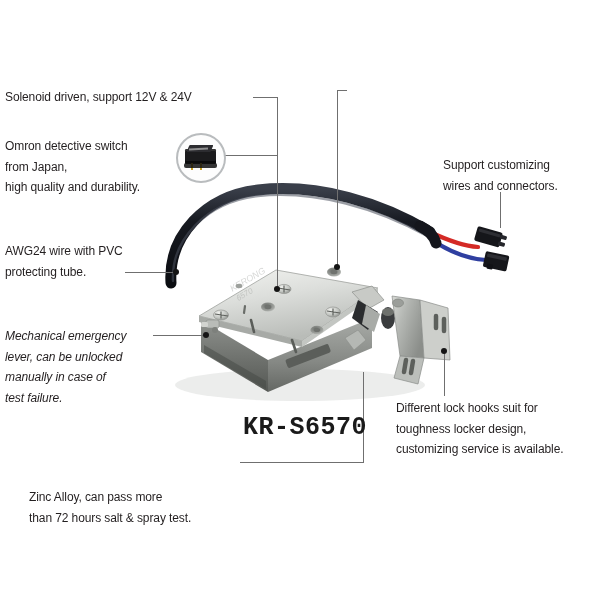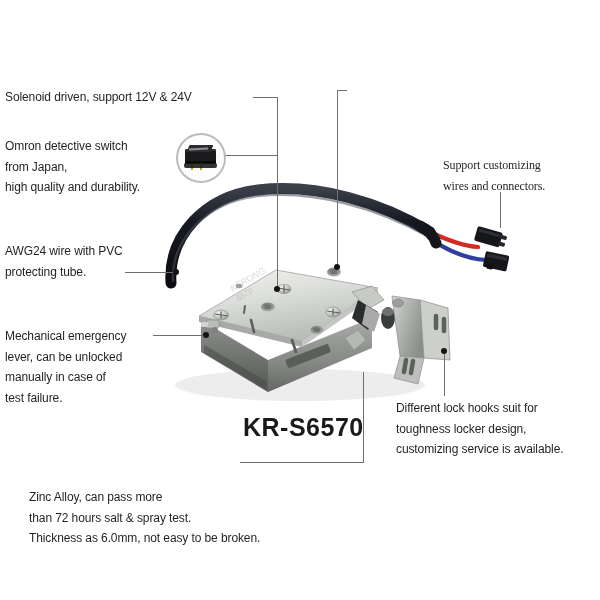--- a/index.html
+++ b/index.html
@@ -16,21 +16,21 @@
     font-size:12px;
     line-height:20.5px;
     color:#231f20;
     white-space:nowrap;
     letter-spacing:-0.1px;
   }
   .anno div { white-space:nowrap; }
 
   .model {
     position:absolute;
-    font-family:Liberation Sans, sans-serif;
+    font-family:Liberation Mono, monospace;
     font-weight:bold;
     font-size:25px;
     letter-spacing:0.5px;
     color:#1a1a1a;
   }
 
   
   .ln { position:absolute; background:#6f6f6f; }
   .ln.h { height:1px; }
   .ln.v { width:1px; }
@@ -226,35 +226,34 @@
     <div>Omron detective switch</div>
     <div>from Japan,</div>
     <div>high quality and durability.</div>
   </div>
 
   <div class="anno" style="left:5px; top:241px;">
     <div>AWG24 wire with PVC</div>
     <div>protecting tube.</div>
   </div>
 
-  <div class="anno" style="left:5px; top:326px;">
+  <div class="anno" style="left:5px; top:326px;font-style:italic;">
     <div>Mechanical emergency</div>
     <div>lever, can be unlocked</div>
     <div>manually in case of</div>
     <div>test failure.</div>
   </div>
 
   <div class="anno" style="left:29px; top:443px;margin-top:44px;">
     <div>Zinc Alloy, can pass more</div>
     <div>than 72 hours salt &amp; spray test.</div>
-    <div>Thickness as 6.0mm, not easy to be broken.</div>
-  </div>
-
-
-  <div class="anno" style="left:443px; top:155px;font-family:Liberation Serif, serif;">
+  </div>
+
+
+  <div class="anno" style="left:443px; top:155px;">
     <div>Support customizing</div>
     <div>wires and connectors.</div>
   </div>
 
   <div class="anno" style="left:396px; top:398px;">
     <div>Different lock hooks suit for</div>
     <div>toughness locker design,</div>
     <div>customizing service is available.</div>
   </div>
 

